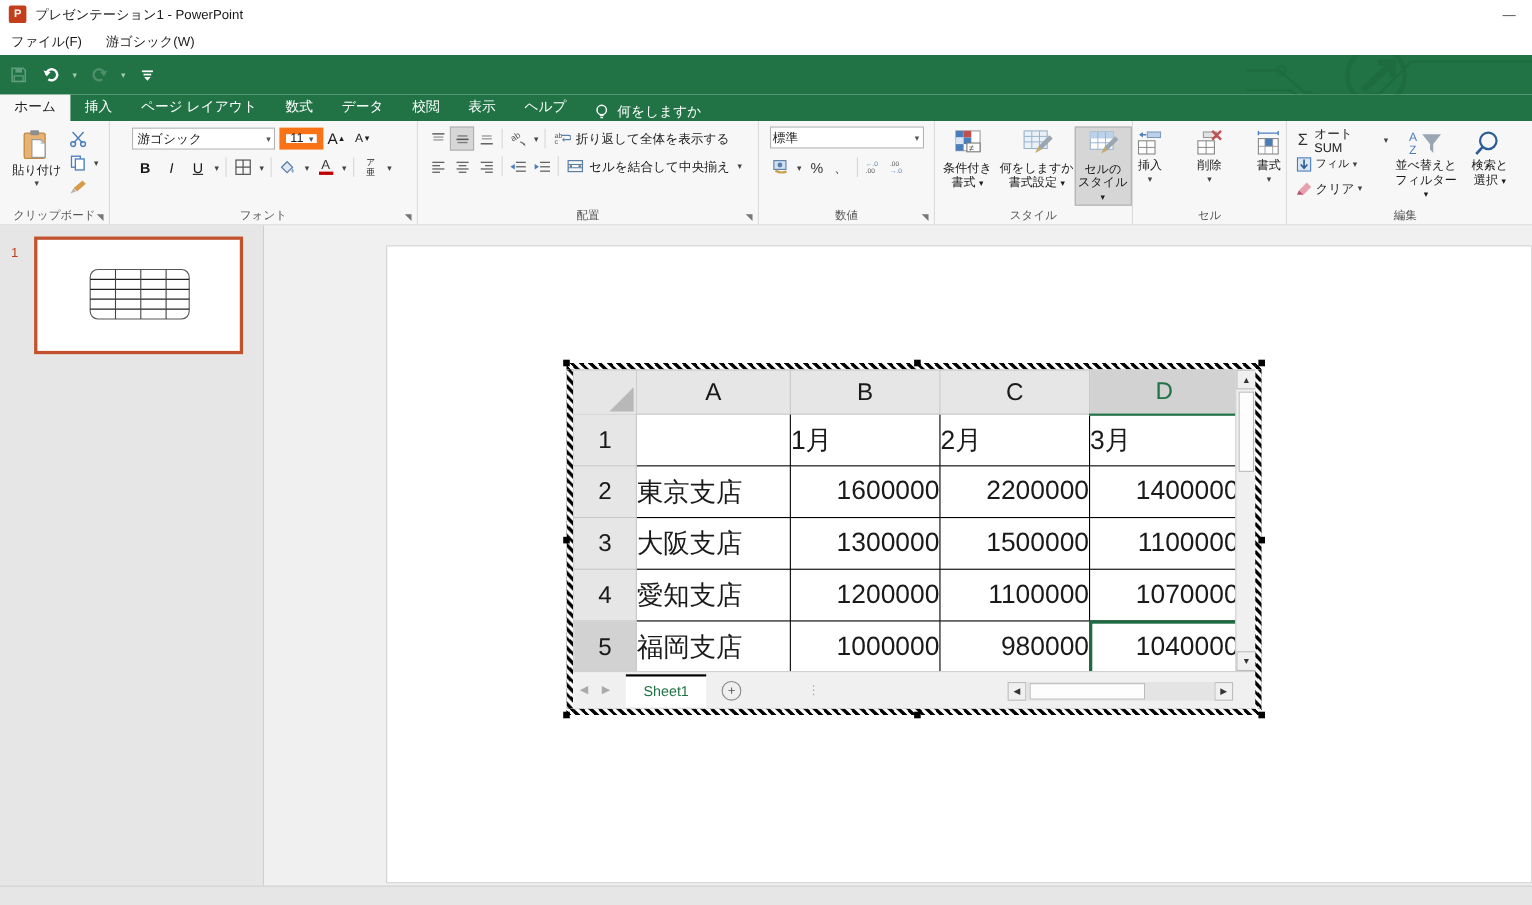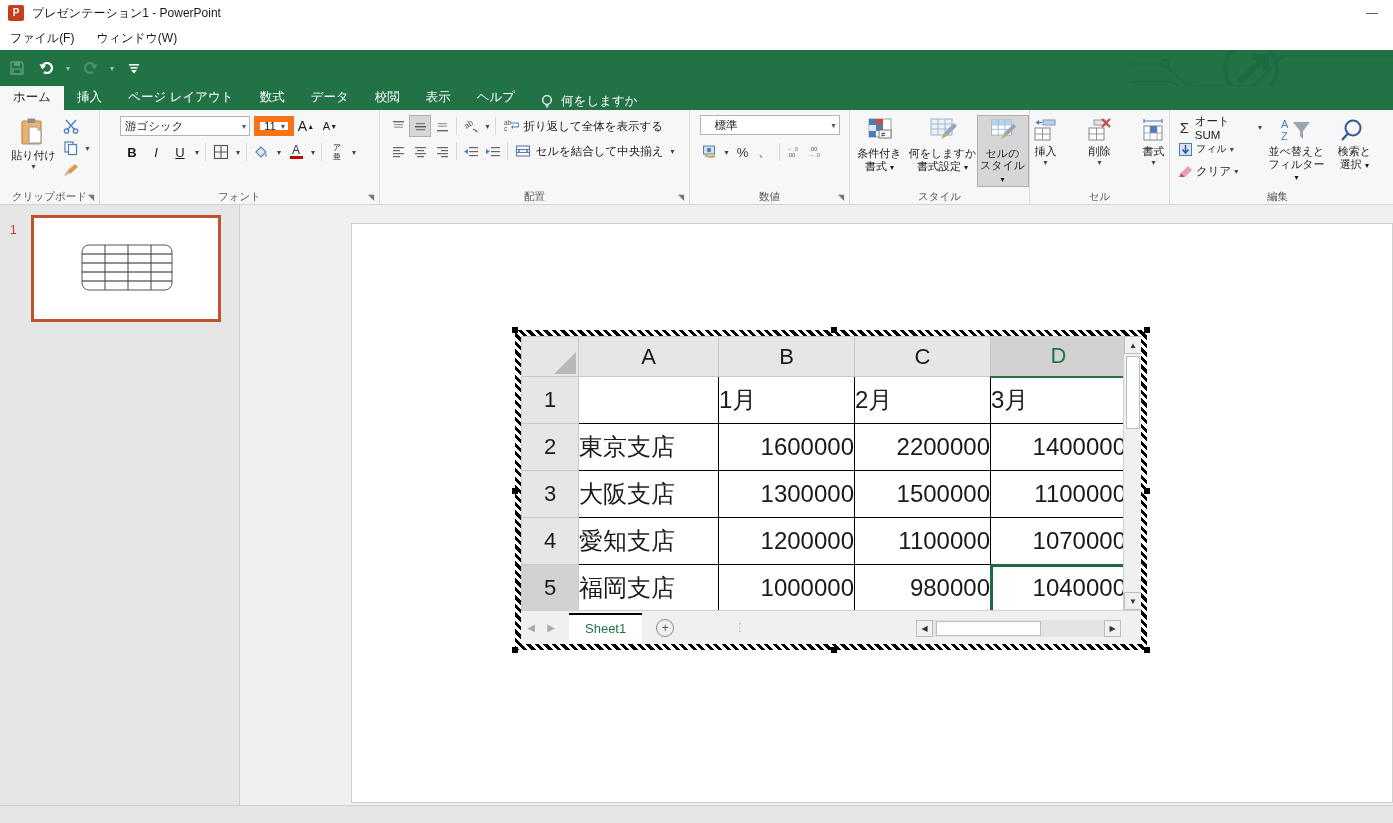--- a/index.html
+++ b/index.html
@@ -99,21 +99,21 @@
   .fbtn { width: 24px; height: 22px; display: flex; align-items: center; justify-content: center;
           font-size: 13px; color: #1a1a1a; }
   .sep { width: 1px; height: 18px; background: #d8d8d8; margin: 0 3px; }
 
   
   .wide-btn { display: flex; align-items: center; height: 22px; padding: 0 4px; gap: 4px; }
   .wide-btn .wl { font-size: 11.5px; color: #1a1a1a; white-space: nowrap; }
   .numfmt {
     width: 140px; height: 20px; border: 1px solid #b4b4b4; background: #fff;
     font-size: 11.5px; color: #1a1a1a; display: flex; align-items: center;
-    padding-left: 14px; justify-content: space-between;
+    padding-left: 2px; justify-content: space-between;
   }
   .active-btn { background: #d6d6d6; border: 1px solid #b0b0b0; }
 
   
   .leftpane {
     position: absolute; left: 0; top: 205px; width: 240px; height: 600px;
     background: #e6e6e6; border-right: 1px solid #cfcfcf;
   }
   .slide-num { position: absolute; left: 10px; top: 18px; font-size: 12px; color: #c43e1c; }
   .thumb {
@@ -216,21 +216,21 @@
 <div class="app">
 
   <div class="titlebar">
     <div class="ppt-icon">P</div>
     <div class="title-text">プレゼンテーション1 - PowerPoint</div>
     <div class="win-min">—</div>
   </div>
 
   <div class="menubar">
     <div class="mi">ファイル(F)</div>
-    <div class="mi">ウィンドウ(W)</div>
+    <div class="mi">游ゴシック(W)</div>
   </div>
 
   <div class="greenbar">
     <svg class="watermark" viewBox="0 0 260 60">
       <g fill="none" stroke="#1a5c38" stroke-width="2">
         <path d="M0 20 L30 20 L55 42 L120 42 L150 12 L260 12"></path>
         <path d="M0 38 L40 38 L62 55 L260 55"></path>
         <circle cx="32" cy="20" r="4"></circle>
           <circle cx="56" cy="43" r="4"></circle>
         <circle cx="118" cy="25" r="26" stroke-width="4"></circle>

